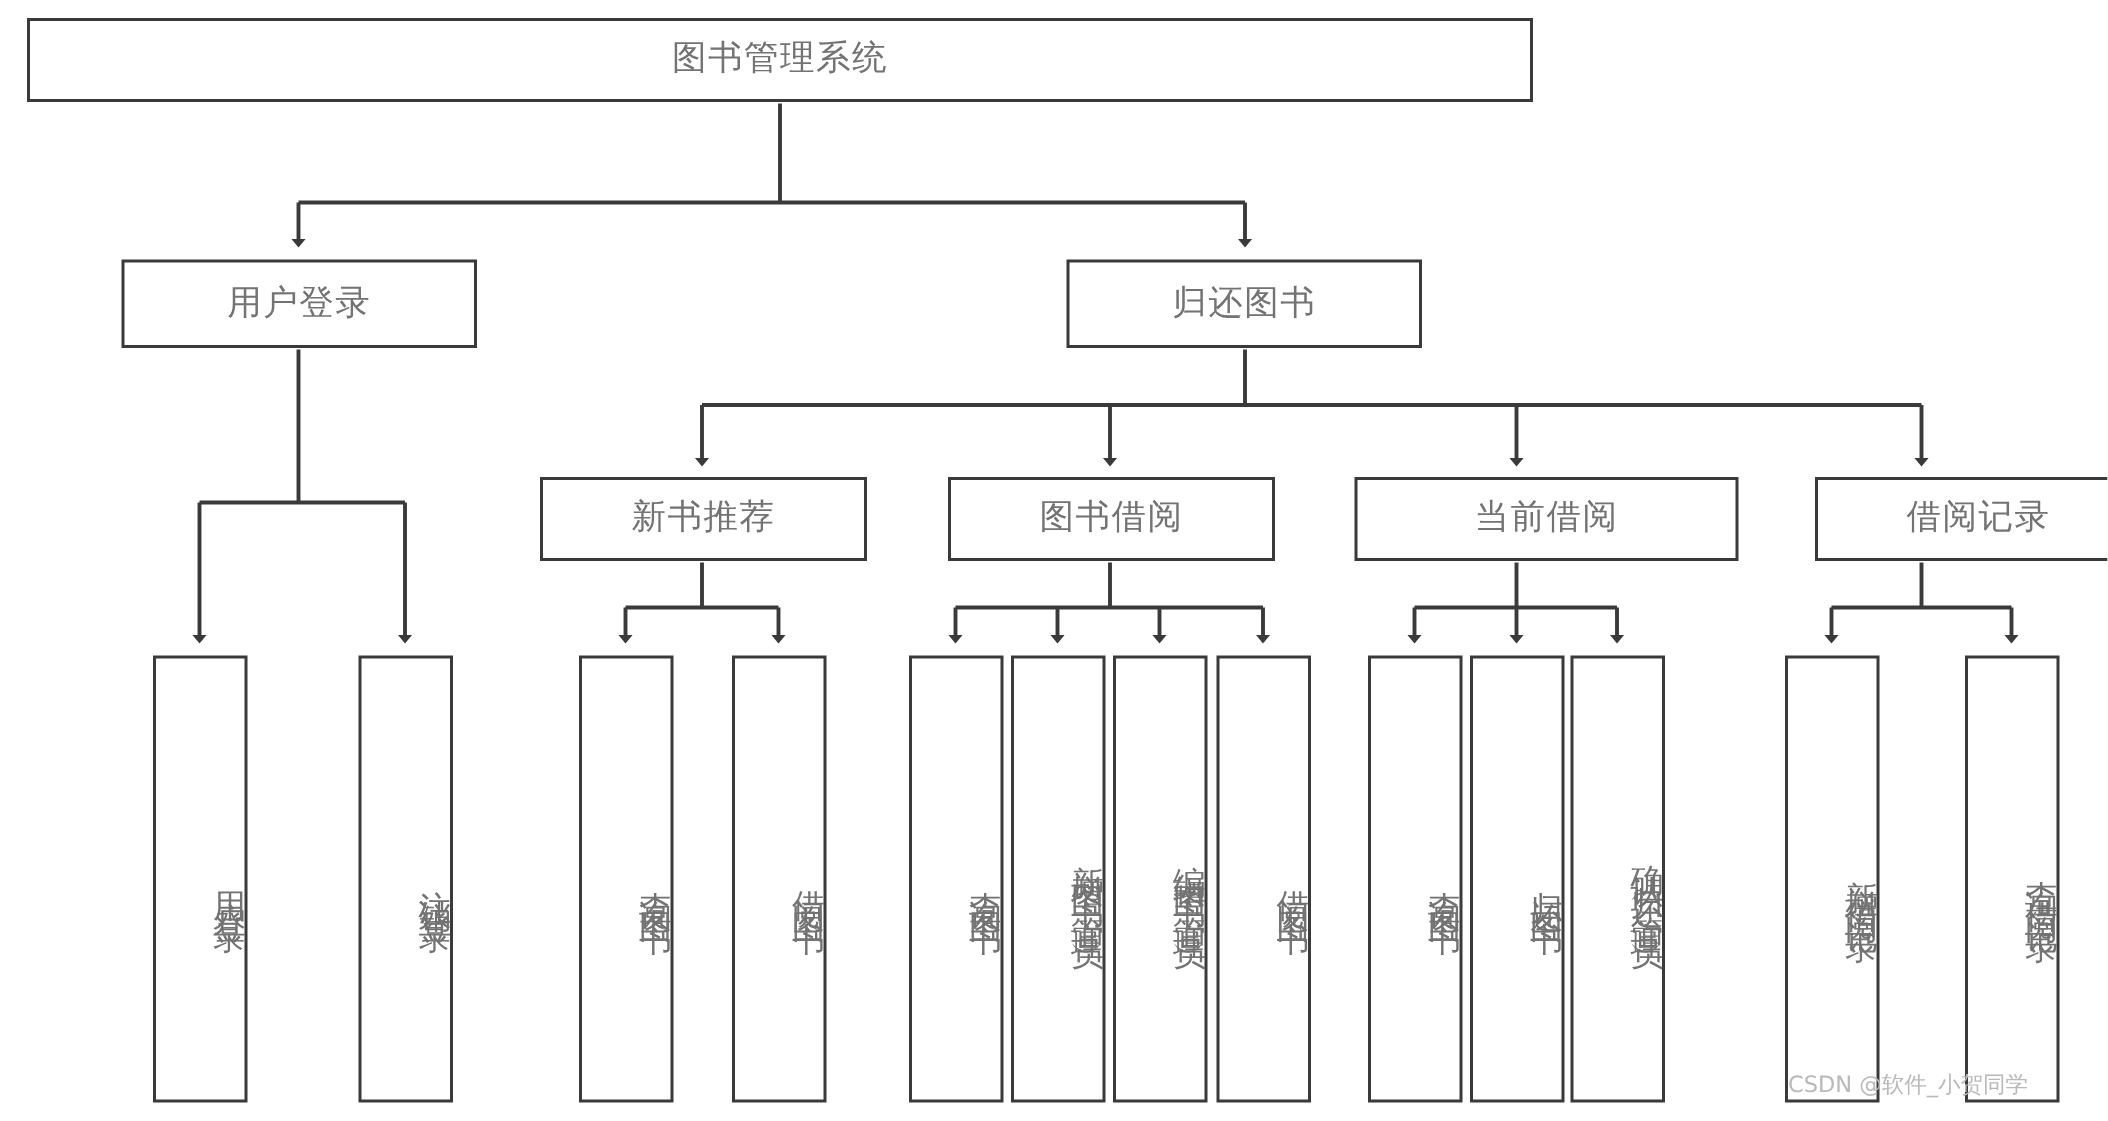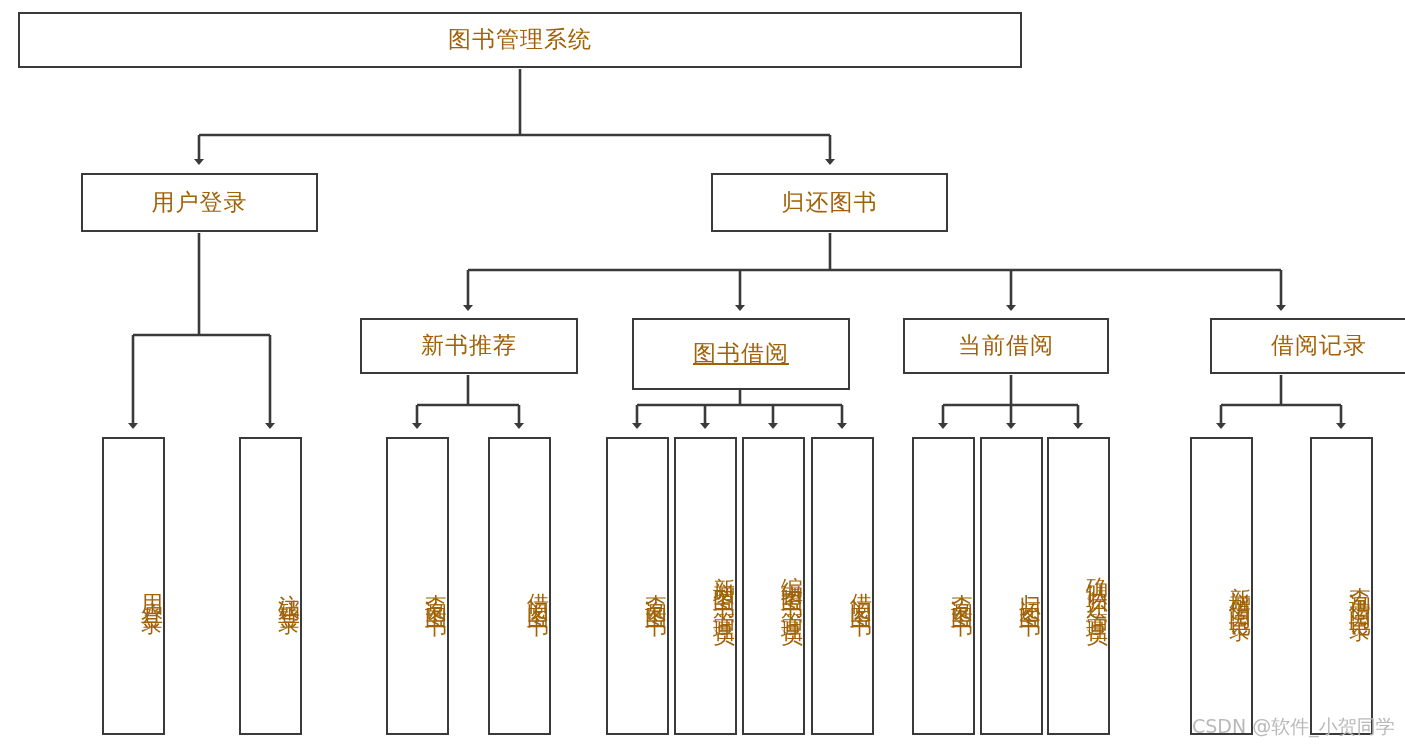--- a/index.html
+++ b/index.html
@@ -27,21 +27,21 @@
     pointer-events: none;
   }
   .node {
     position: absolute;
     box-sizing: border-box;
     background: #ffffff;
     border: 2px solid #3a3a3a;
     display: flex;
     align-items: center;
     justify-content: center;
-    color: #a16207;
+    color: #737373;
   }
   .node.horiz {
     font-size: 23px;
     letter-spacing: 1px;
     line-height: 1.1;
   }
   .node.root {
     font-size: 23px;
   }
   .node.leaf {
@@ -55,21 +55,21 @@
     padding-top: 8px;
   }
   .leaf-text {
     writing-mode: vertical-rl;
     text-orientation: upright;
     letter-spacing: 7px;
     white-space: nowrap;
   }
   .watermark {
     position: absolute;
-    font-size: 19px;
+    font-size: 15px;
     color: #b9b9b9;
     white-space: nowrap;
     letter-spacing: 0px;
   }
 </style>
 </head>
 <body>
 
 <div id="canvas">
 
@@ -130,24 +130,24 @@
   <div class="node horiz" style="left:81px; top:173px; width:237px; height:59px;">
     <span>用户登录</span>
   </div>
   <div class="node horiz" style="left:711px; top:173px; width:237px; height:59px;">
     <span>归还图书</span>
   </div>
 
   <div class="node horiz" style="left:360px; top:318px; width:218px; height:56px;text-align:center;">
     <span>新书推荐</span>
   </div>
-  <div class="node horiz" style="left:632px; top:318px; width:218px; height:72px;text-decoration:underline;">
+  <div class="node horiz" style="left:632px; top:318px; width:218px; height:56px;">
     <span>图书借阅</span>
   </div>
-  <div class="node horiz" style="left:903px; top:318px; width:206px; height:56px;">
+  <div class="node horiz" style="left:903px; top:318px; width:256px; height:56px;">
     <span>当前借阅</span>
   </div>
   <div class="node horiz" style="left:1210px; top:318px; width:218px; height:56px;">
     <span>借阅记录</span>
   </div>
 
   <div class="node leaf" style="left:102px; top:437px; width:63px; height:298px;">
     <span class="leaf-text">用户登录</span>
   </div>
   <div class="node leaf" style="left:239px; top:437px; width:63px; height:298px;">

